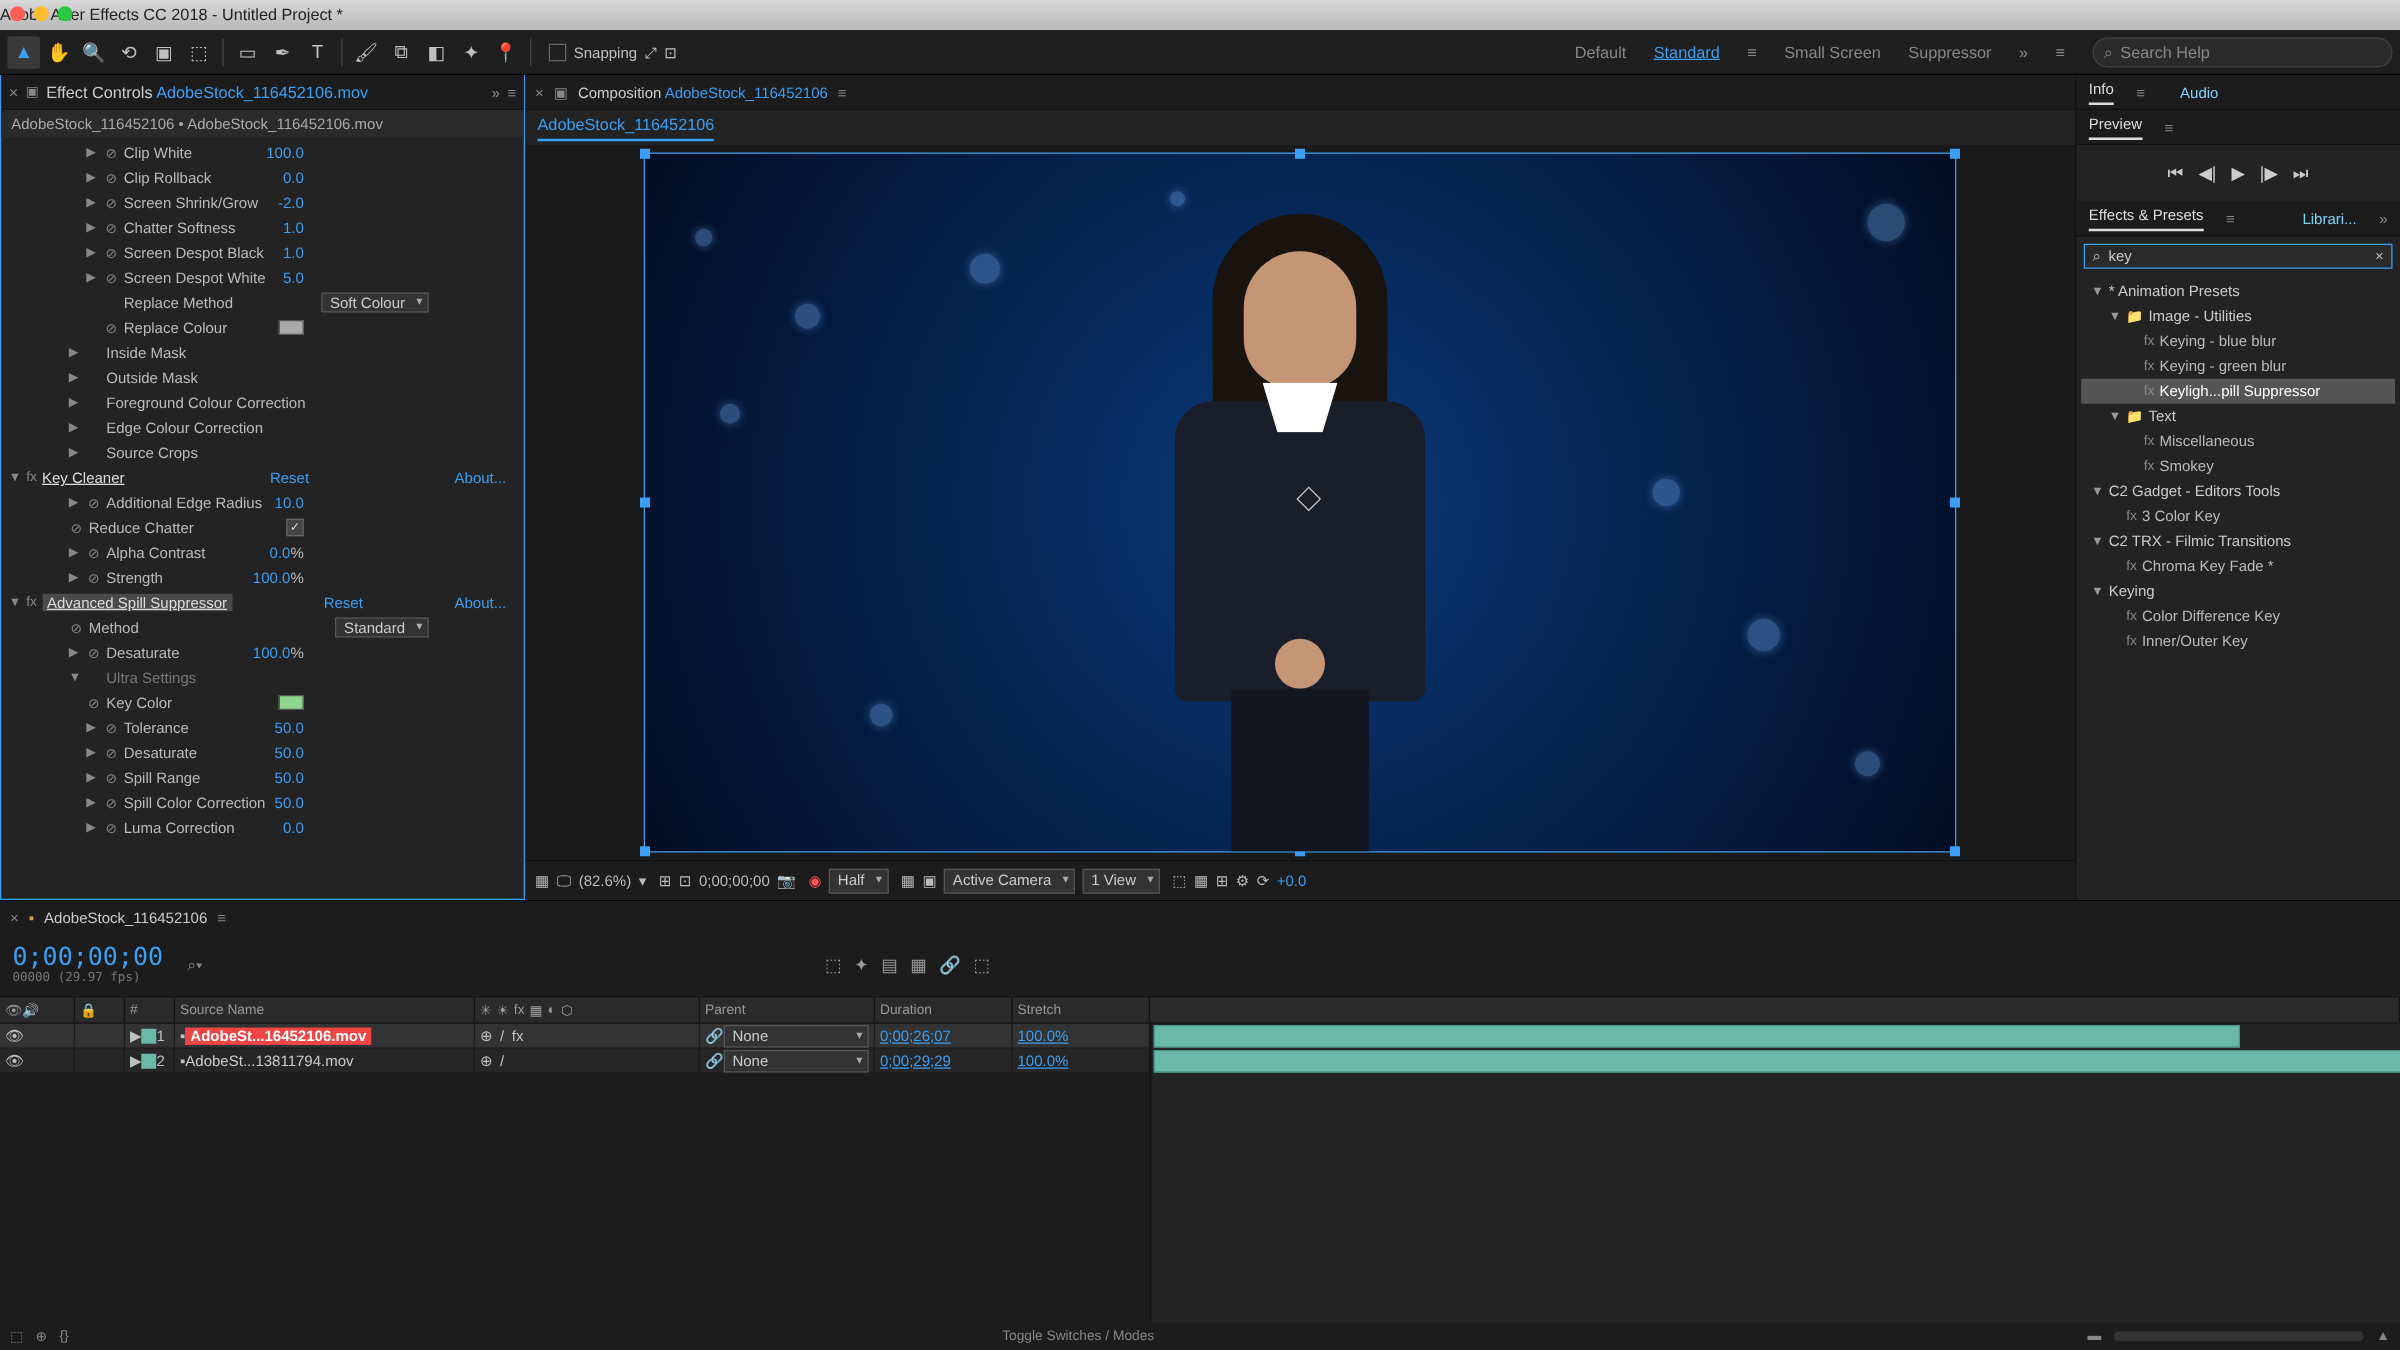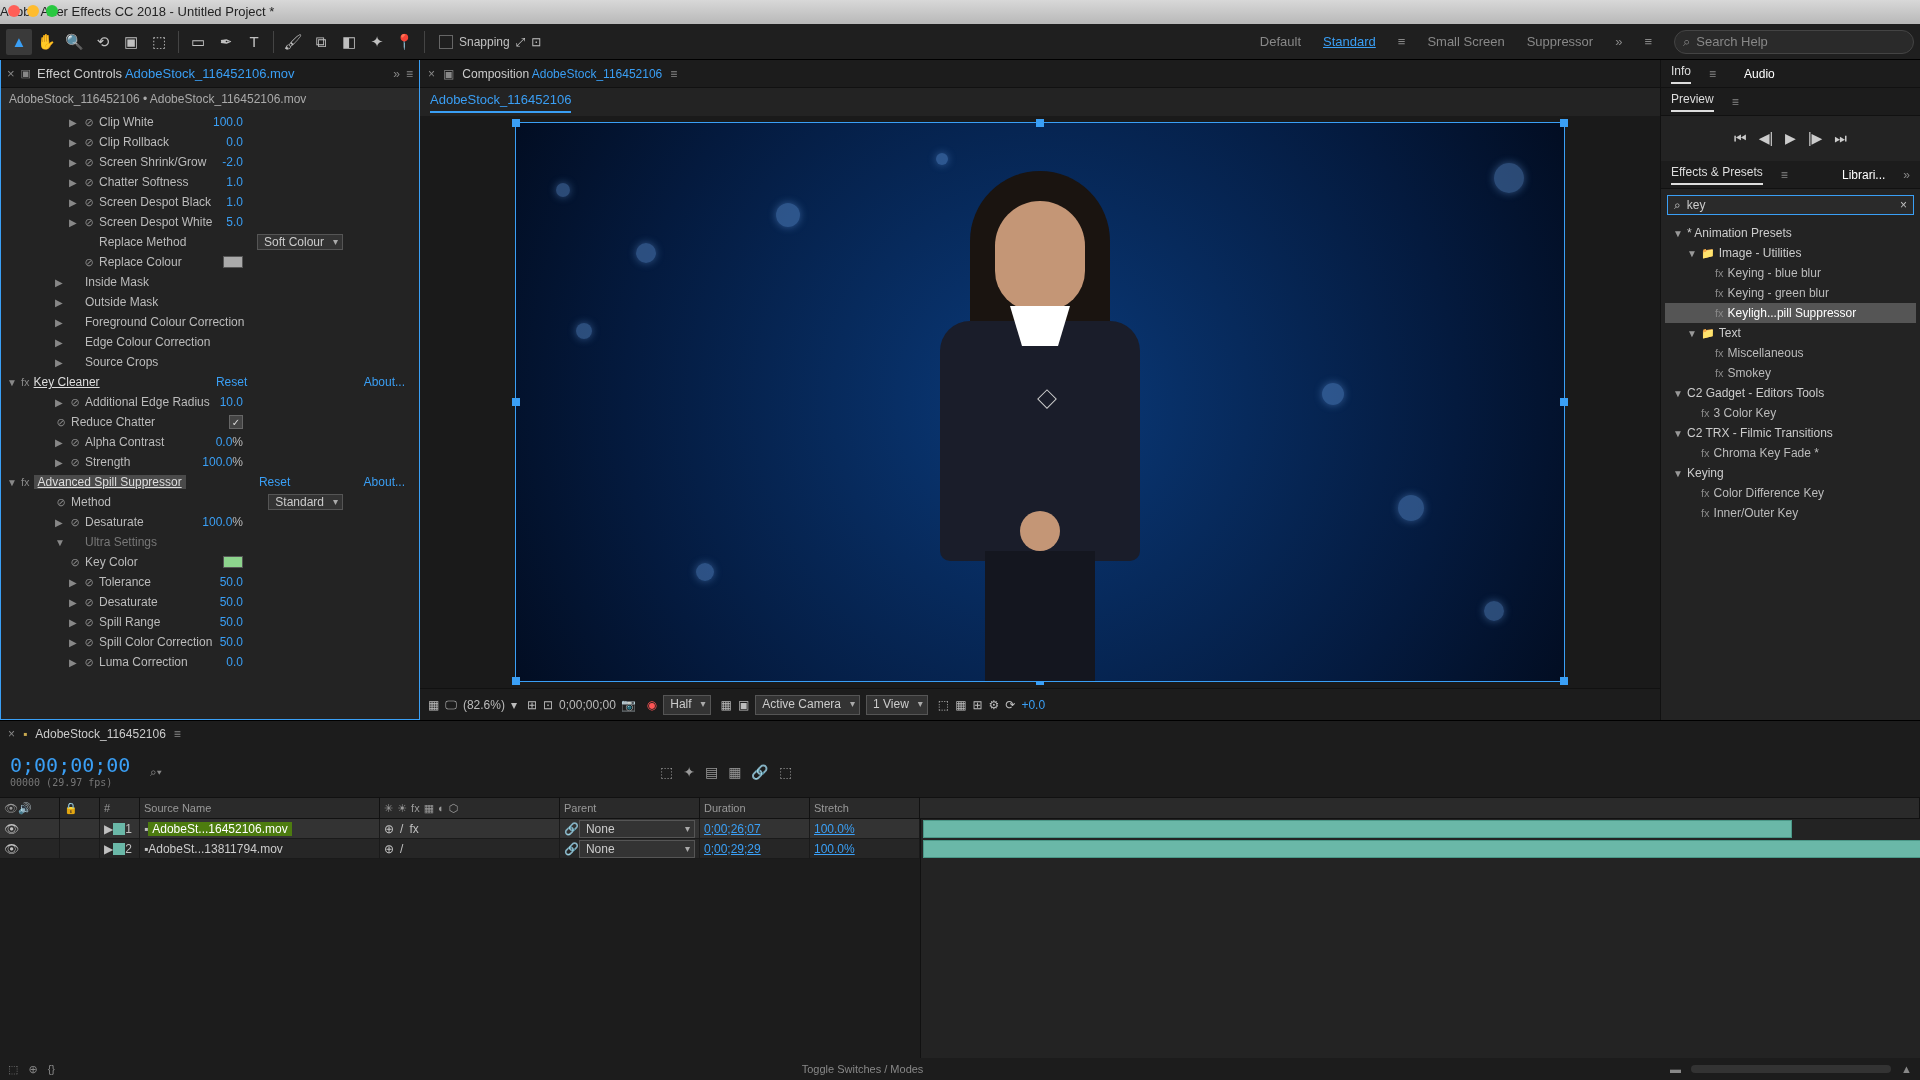--- a/index.html
+++ b/index.html
@@ -72,21 +72,21 @@
   .pants { position:absolute; bottom:0; left:50%; transform:translateX(-50%); width:110px; height:130px; background:#14161f; }
   .anchor { position:absolute; left:50%; top:50%; transform:translate(-50%,-50%); width:14px; height:14px; border:1px solid #ccc; transform-origin:center; rotate:45deg;}
   .viewbar { height:32px; background:#1c1c1c; display:flex; align-items:center; padding:0 8px; gap:10px; border-top:1px solid #111; font-size:12px; color:#bbb;}
   .viewbar .grp{display:flex;align-items:center;gap:6px;}
   .viewbar .dd{height:20px;}
   
   
   .right { width:260px; background:#232323; display:flex; flex-direction:column; border-left:1px solid #111; }
   .panel-tabs { height:28px; background:#1c1c1c; display:flex; align-items:center; padding:0 10px; gap:18px; border-bottom:1px solid #111;}
   .panel-tabs .act{ color:#ddd; border-bottom:2px solid #ddd; padding-bottom:4px;}
-  .panel-tabs .in{ color:#ffffff;}
+  .panel-tabs .in{ color:#7dd3fc;}
   .info-body { padding:8px 10px; display:flex; gap:20px; font-family:monospace; font-size:12px; color:#aaa; height:84px;}
   .info-sw { width:24px; height:24px; background:#000; border:1px solid #555;}
   .preview-body { padding:14px; display:flex; justify-content:center; gap:12px; }
   .preview-body .pb { color:#ccc; font-size:14px; }
   .ep-search { display:flex; align-items:center; background:#2a2a2a; margin:6px; border:1px solid #3a9ff5; padding:2px 6px; gap:6px;}
   .ep-search input{ background:transparent; border:none; color:#ccc; flex:1; outline:none; font-size:12px;}
   .tree { flex:1; overflow:auto; padding:2px 4px; }
   .tree-row { display:flex; align-items:center; height:20px; font-size:12px; gap:4px; padding-left:4px;}
   .tree-row.grp{color:#ccc;}
   .tree-row.item{color:#bbb;}
@@ -112,21 +112,21 @@
   .tick{position:absolute; top:6px; color:#888; font-size:10px;}
   .tl-cols { display:flex; height:22px; background:#2a2a2a; border-top:1px solid #111; border-bottom:1px solid #111; font-size:11px; color:#999;}
   .tl-cols div{border-right:1px solid #111; display:flex; align-items:center; padding:0 4px;}
   .tl-rows { flex:1; display:flex; }
   .tl-left { width:920px; }
   .tl-right { flex:1; background:#232323; position:relative; border-left:1px solid #111;}
   .layer-row{display:flex; height:20px; align-items:center; font-size:12px; background:#262626; border-bottom:1px solid #1a1a1a;}
   .layer-row.sel{background:#333;}
   .layer-row .cell{border-right:1px solid #1a1a1a; display:flex; align-items:center; padding:0 4px; height:100%;}
   .layer-row .src{color:#ccc;}
-  .layer-row .srcsel{background:#4d7c0f; color:#fff; padding:0 4px;}
+  .layer-row .srcsel{background:#ef4444; color:#fff; padding:0 4px;font-weight:bold;}
   .layer-row .blue{color:#3a9ff5; text-decoration:underline;}
   .bar { position:absolute; height:18px; background:#6ab8a8; border:1px solid #4a9888; }
   .tl-foot{height:22px; background:#1c1c1c; display:flex; align-items:center; padding:0 8px; gap:10px; color:#888; font-size:11px;}
   .tl-foot .toggle{margin:12px auto;}
 </style>
 </head>
 <body>
 
 <div class="titlebar">
   <div class="traffic">

